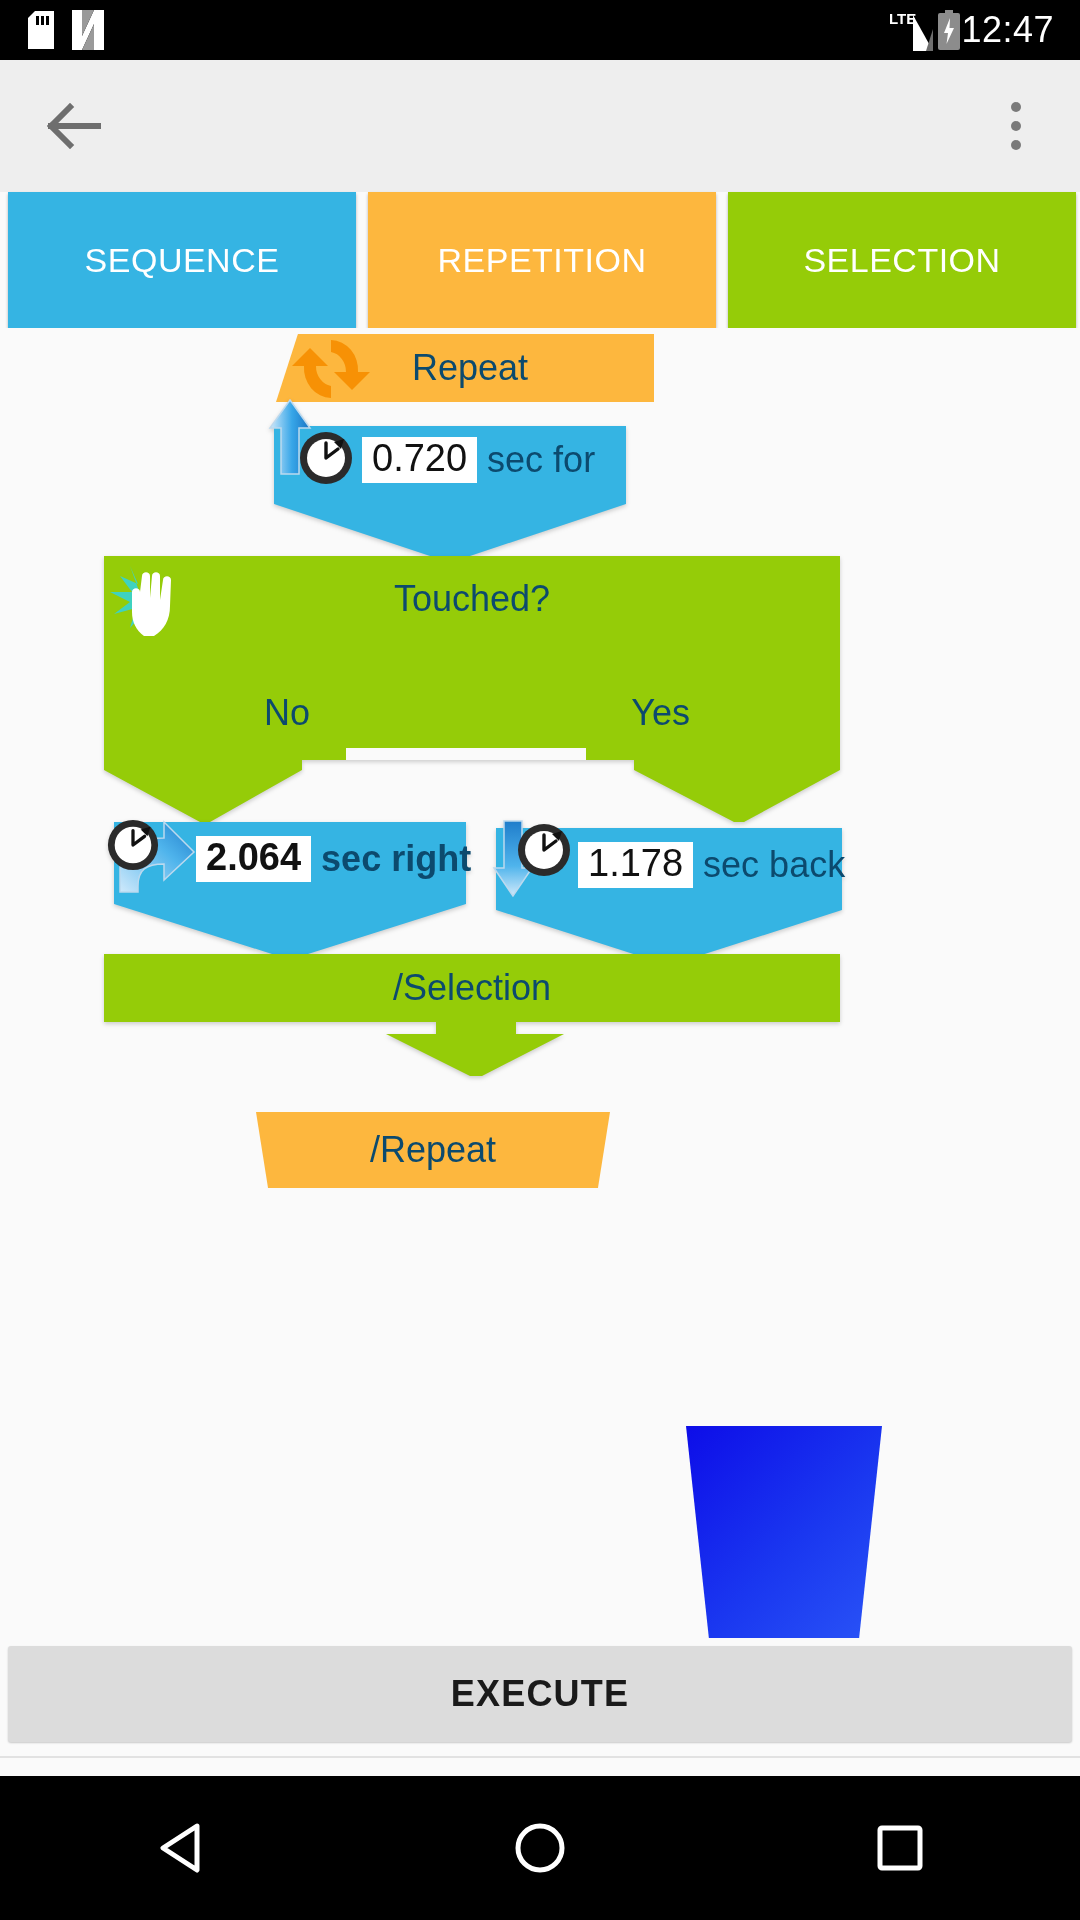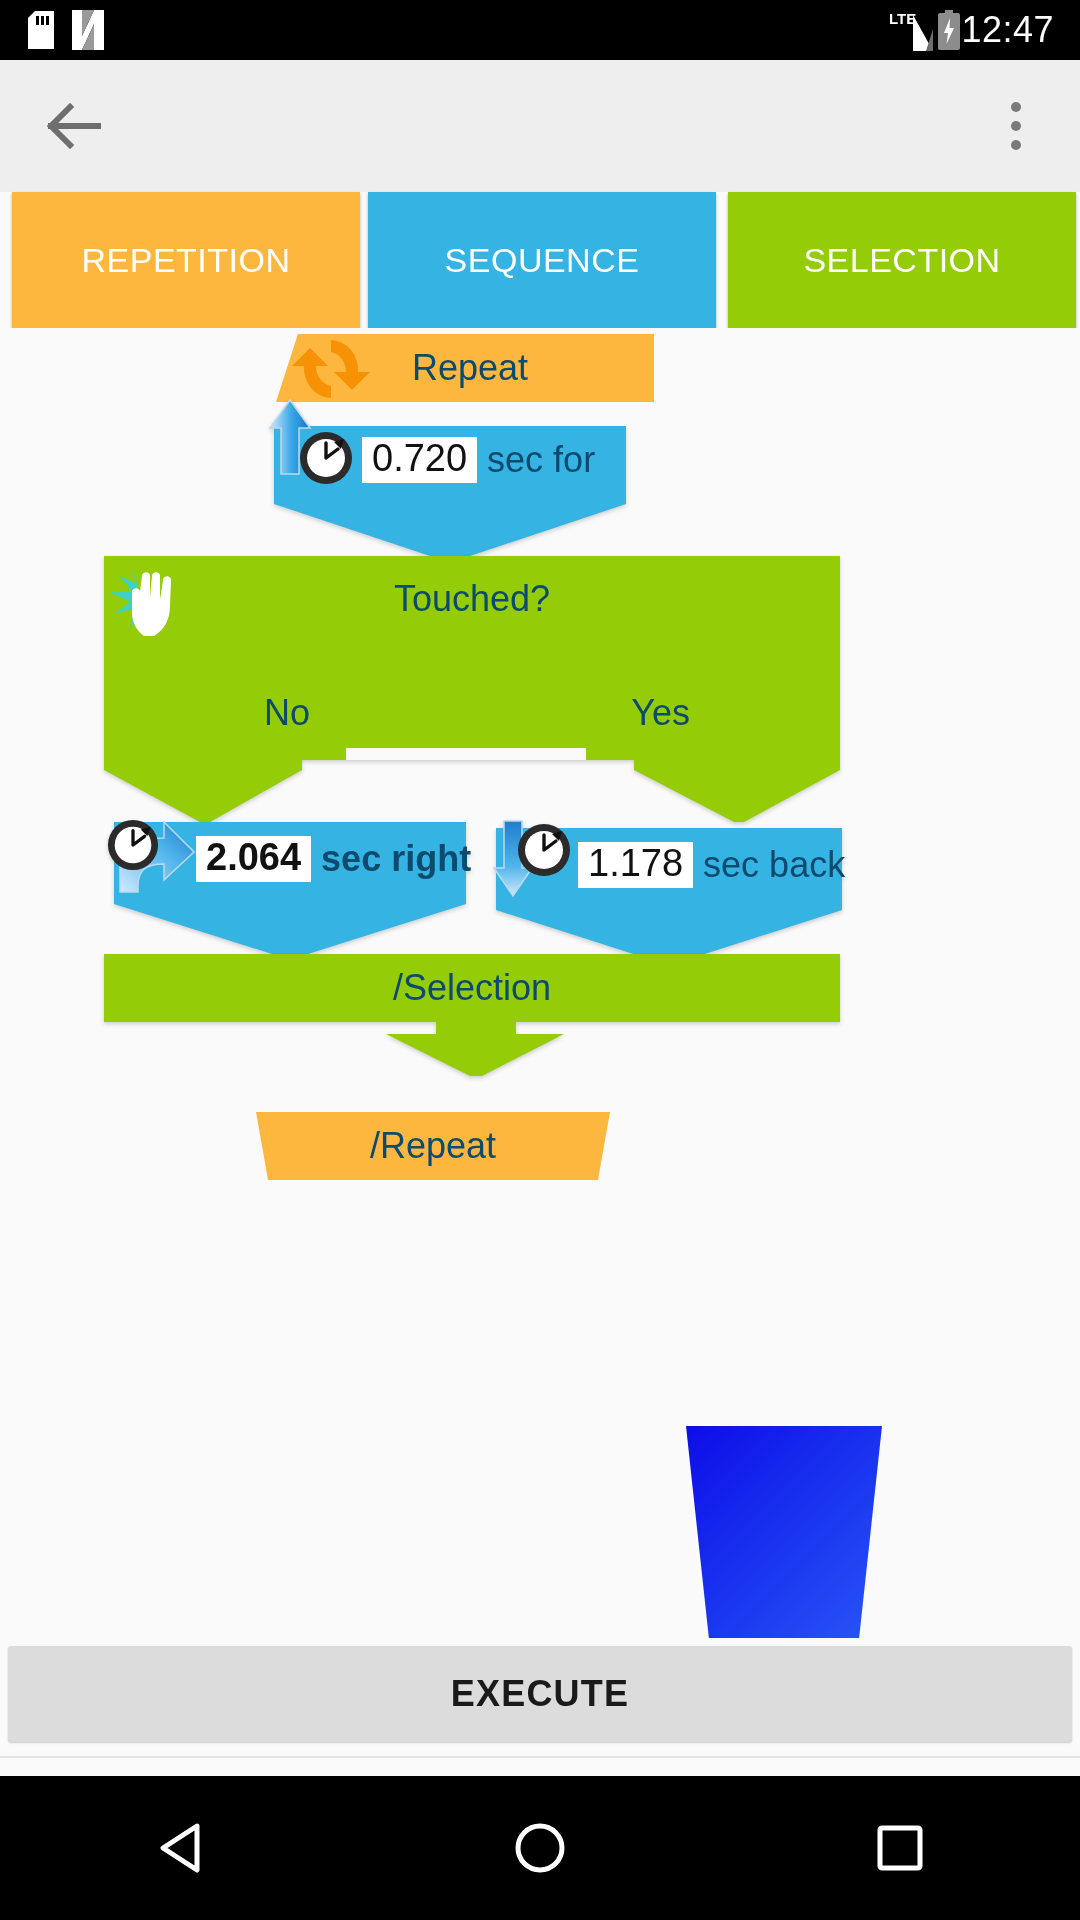--- a/index.html
+++ b/index.html
@@ -70,21 +70,21 @@
     background:#fdb73e;
     clip-path:polygon(5.8% 0, 100% 0, 100% 100%, 0 100%);
     filter:drop-shadow(0 2px 2px rgba(0,0,0,.22));
     display:flex; align-items:center;
   }
   .repeat-icon { position:absolute; left:12px; top:-4px; }
   .repeat-label { position:absolute; left:136px; top:50%; transform:translateY(-50%); }
 
   
   .repeat-close {
-    position:absolute; left:256px; top:784px; width:354px; height:68px;
+    position:absolute; left:256px; top:784px; width:354px; height:76px;
     background:#fdb73e;
     clip-path:polygon(0 0, 100% 0, 96.6% 100%, 3.4% 100%);
     filter:drop-shadow(0 2px 2px rgba(0,0,0,.22));
     display:flex; align-items:center; justify-content:center;
   }
 
   
   .arrow-block { position:absolute; filter:drop-shadow(0 2px 2px rgba(0,0,0,.18)); }
   .arrow-block .ab-body {
     position:relative; width:100%;
@@ -163,22 +163,22 @@
     </svg>
   </div>
   <div class="overflow-btn">
     <span class="dot"></span>
     <span class="dot"></span>
     <span class="dot"></span>
   </div>
 </div>
 
 <div class="tab-row">
+  <div class="tab seq">SEQUENCE</div>
   <div class="tab rep">REPETITION</div>
-  <div class="tab seq">SEQUENCE</div>
   <div class="tab sel">SELECTION</div>
 </div>
 
 <div class="canvas">
 
   <div class="repeat-open">
     <svg class="repeat-icon" width="86" height="78" viewBox="0 0 86 78">
       <path d="M43 10 A28 30 0 0 1 70 42 L82 42 L64 60 L46 42 L58 42 A18 20 0 0 0 43 22 Z" fill="#f79105"></path>
       <path d="M43 68 A28 30 0 0 1 16 36 L4 36 L22 18 L40 36 L28 36 A18 20 0 0 0 43 56 Z" fill="#f79105"></path>
     </svg>

